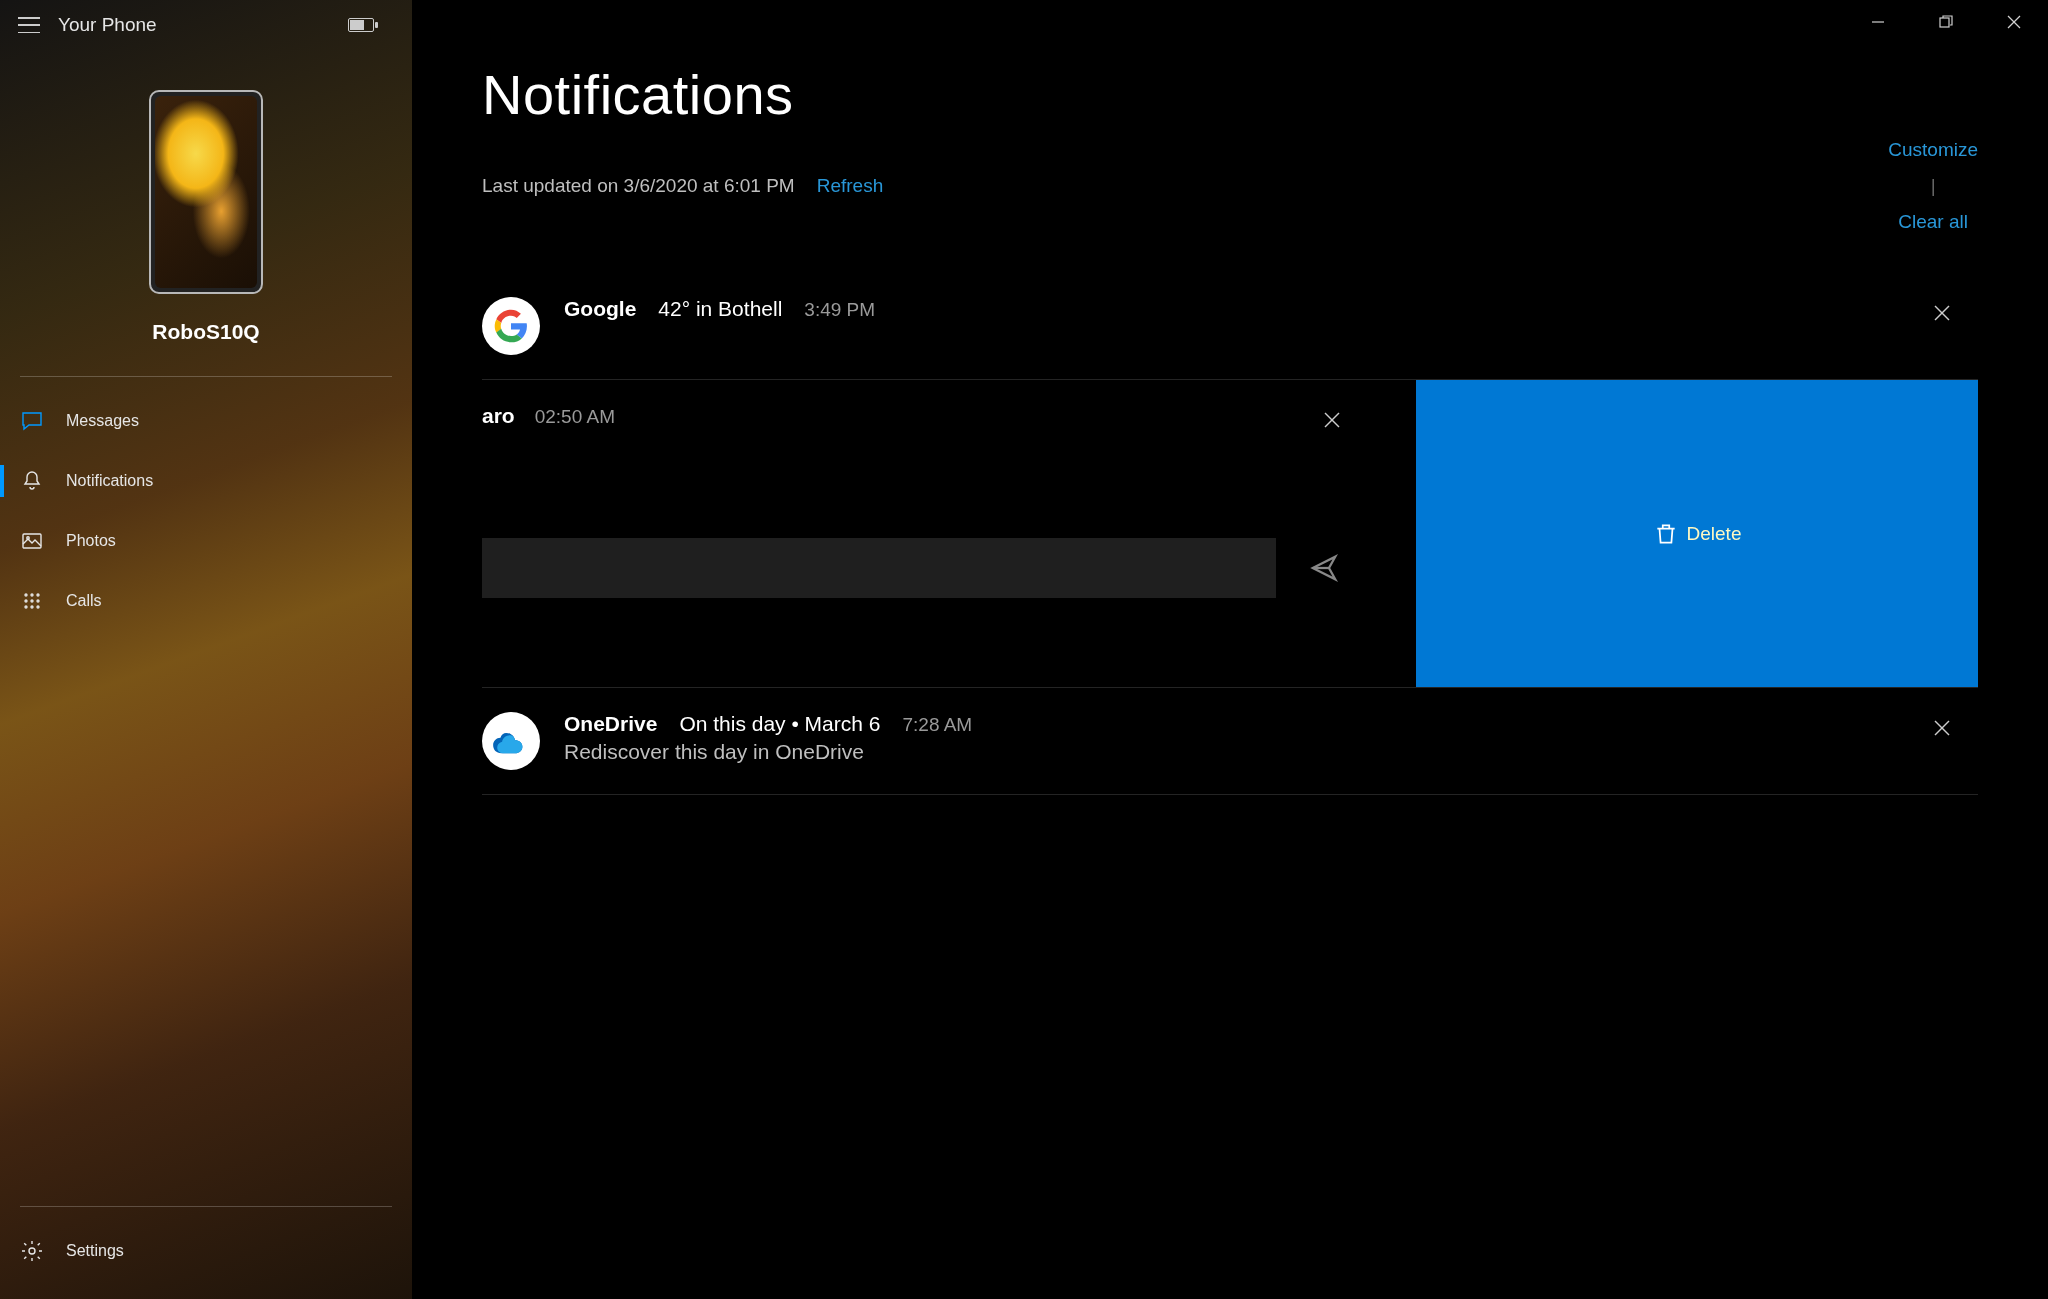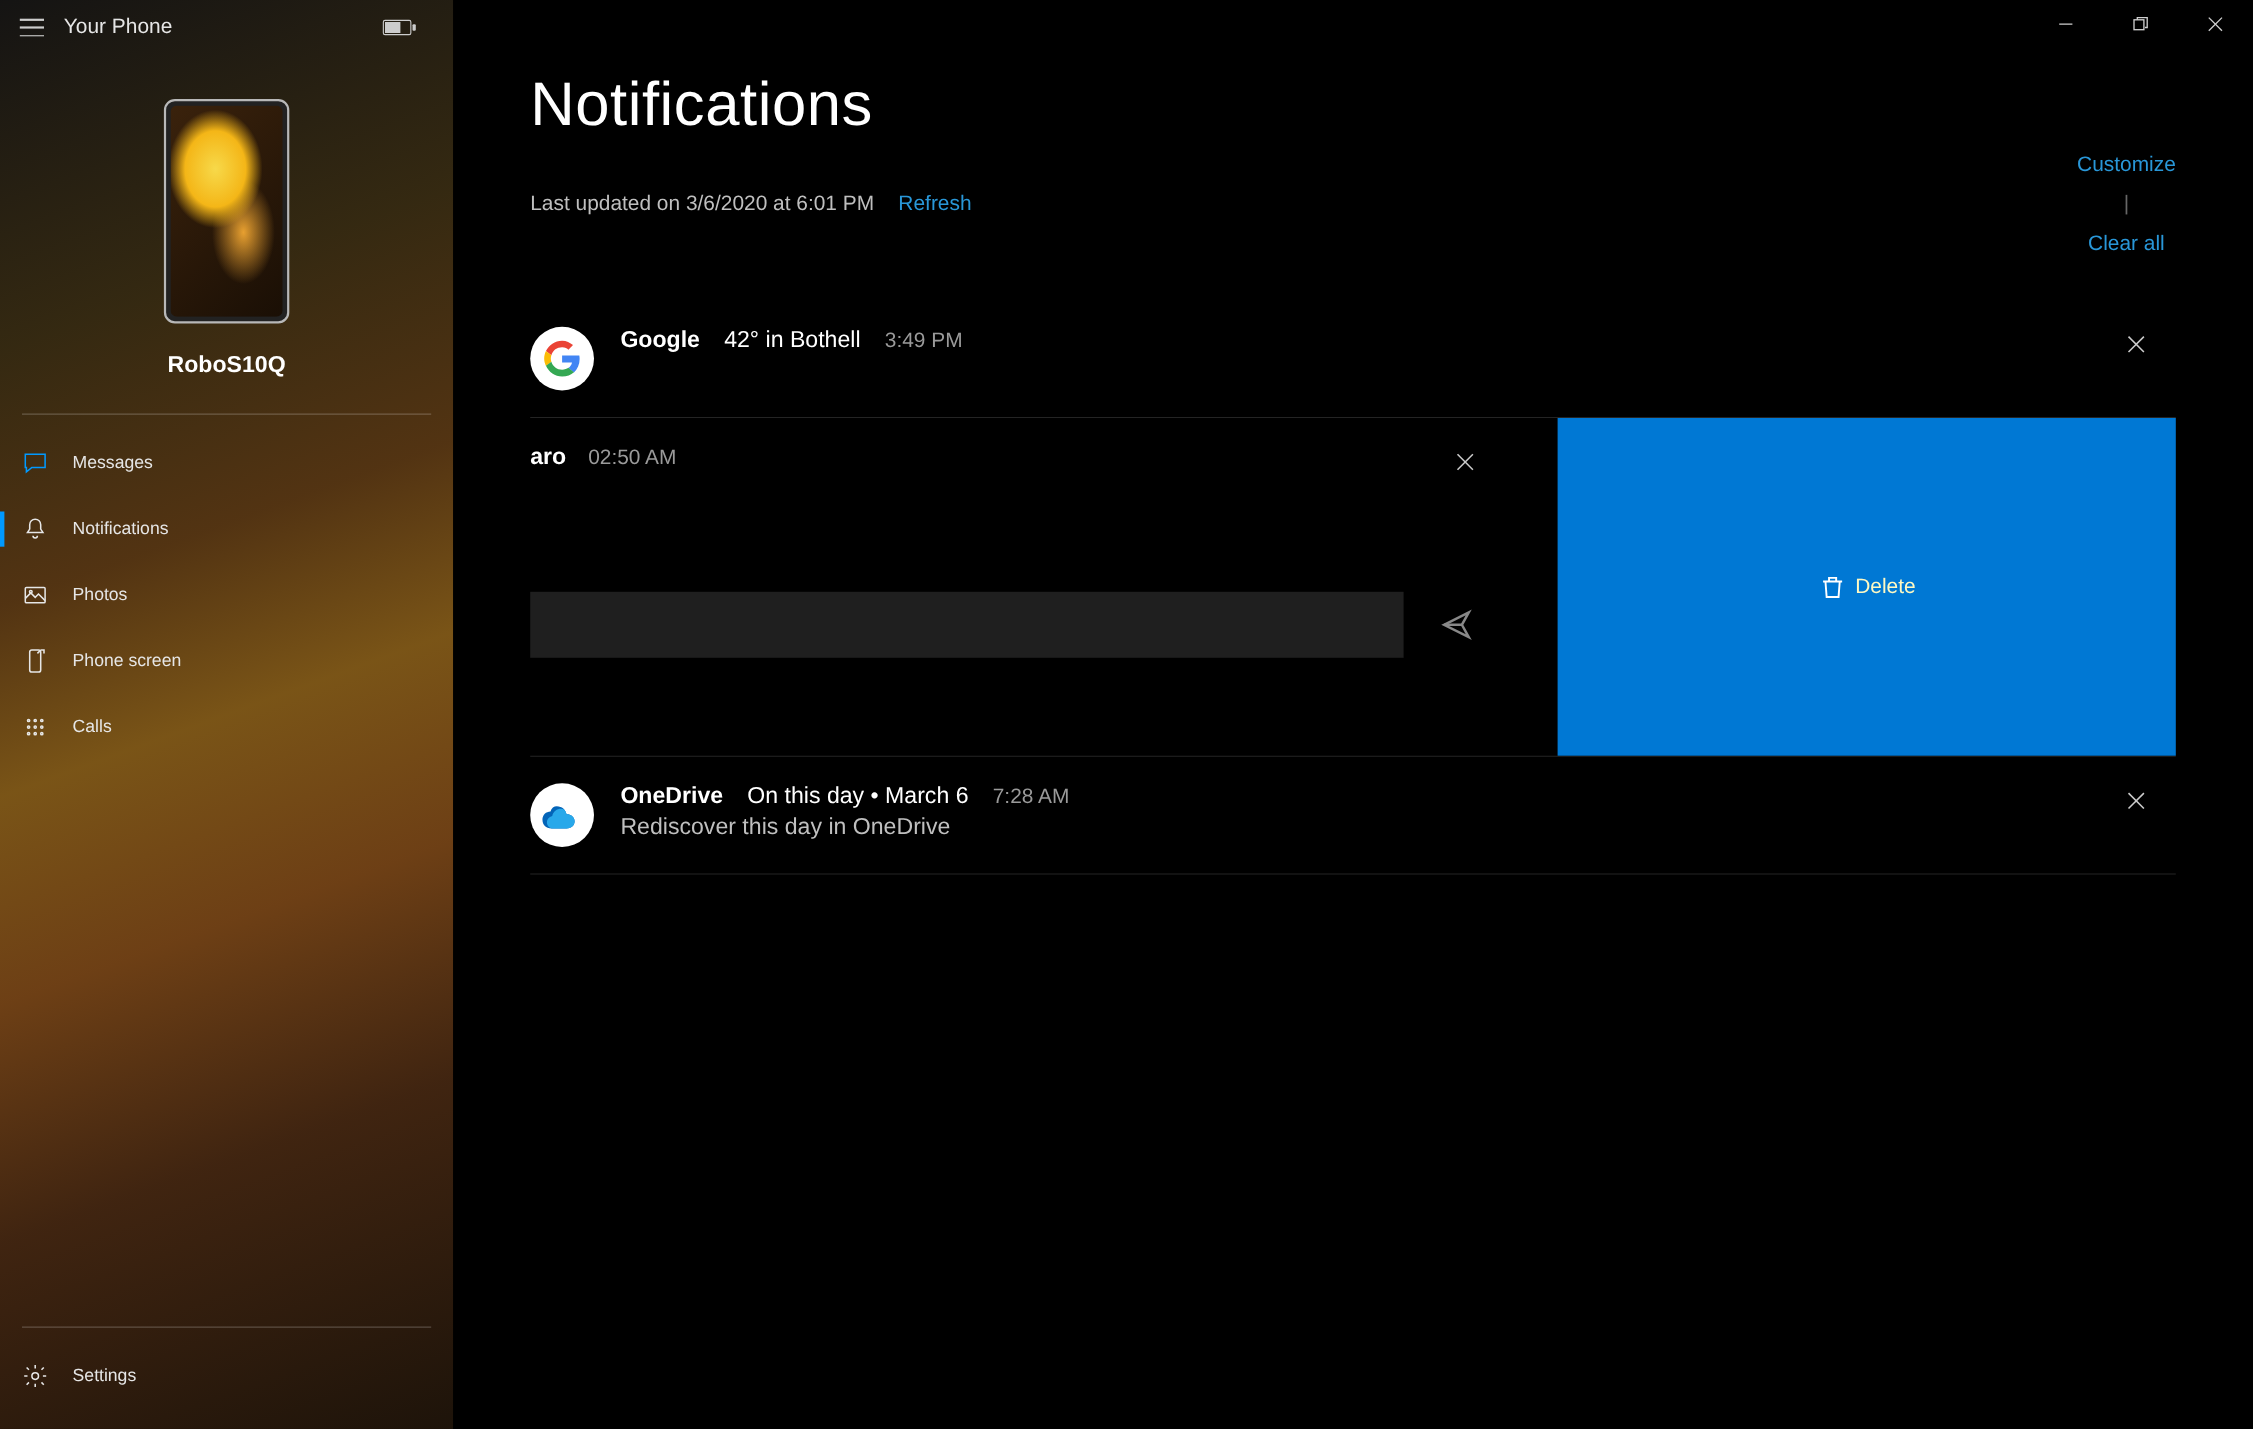--- a/index.html
+++ b/index.html
@@ -143,29 +143,20 @@
         <svg viewBox="0 0 24 24">
             <rect x="3" y="5" width="18" height="14" rx="1"></rect>
             <path d="M3 15l5-5 4 4 3-3 6 6"></path>
             <circle cx="8" cy="9" r="1.2"></circle>
           </svg>
       </span>
       <span>Photos</span>
     </li>
     <li class="nav-item">
       <span class="ico">
-        <svg viewBox="0 0 24 24">
-            <rect x="7" y="2" width="10" height="20" rx="2"></rect>
-            <path d="M14 5l3-3M17 2h3v3"></path>
-          </svg>
-      </span>
-      <span>Phone screen</span>
-    </li>
-    <li class="nav-item">
-      <span class="ico">
         <svg viewBox="0 0 24 24" stroke-width="2.2">
             <circle cx="6" cy="6" r="1"></circle>
             <circle cx="12" cy="6" r="1"></circle>
             <circle cx="18" cy="6" r="1"></circle>
             <circle cx="6" cy="12" r="1"></circle>
             <circle cx="12" cy="12" r="1"></circle>
             <circle cx="18" cy="12" r="1"></circle>
             <circle cx="6" cy="18" r="1"></circle>
             <circle cx="12" cy="18" r="1"></circle>
             <circle cx="18" cy="18" r="1"></circle>

